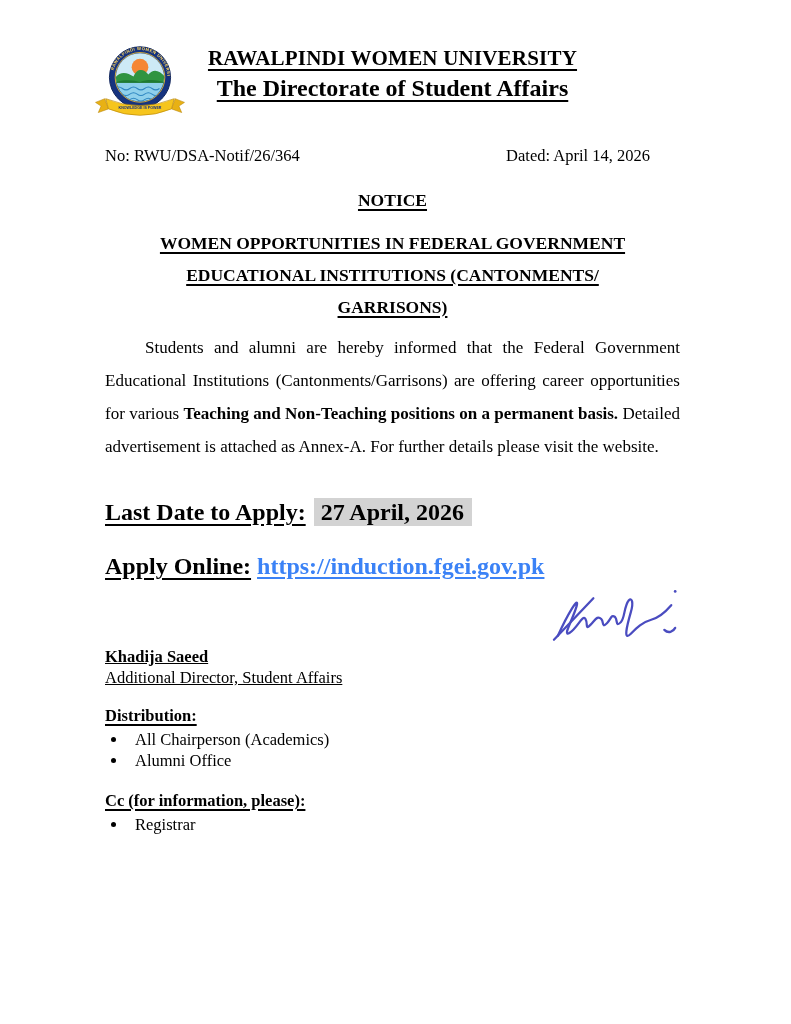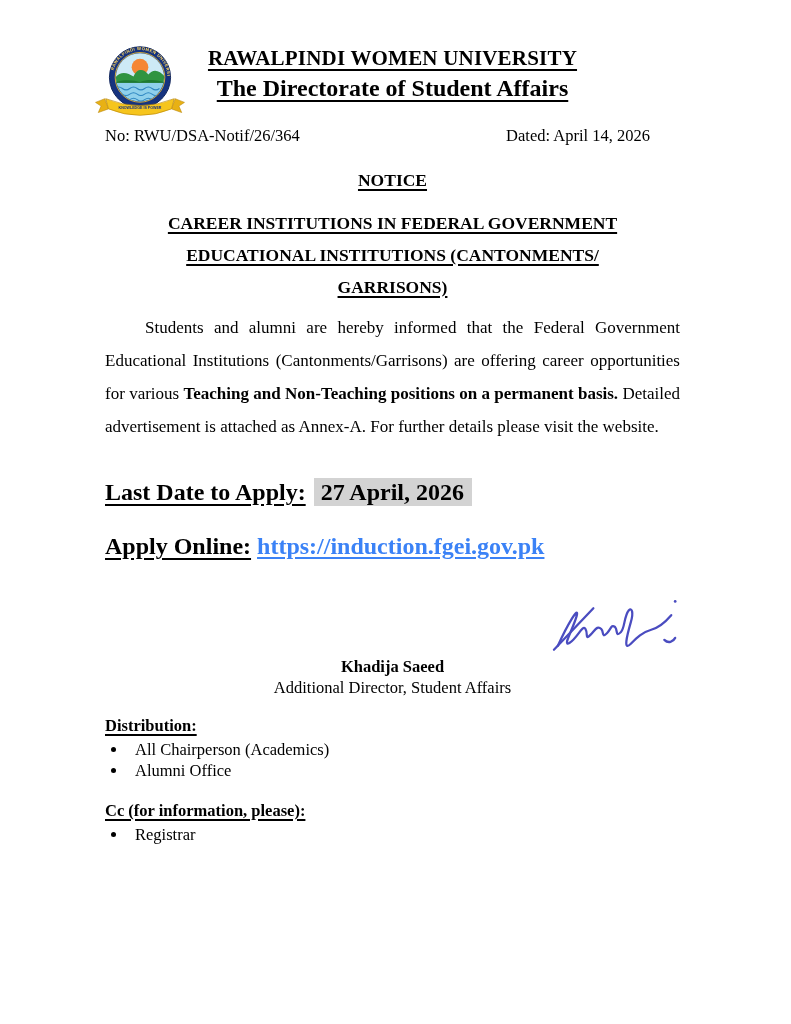--- a/index.html
+++ b/index.html
@@ -18,21 +18,21 @@
     text-decoration:underline;text-decoration-thickness:2px;text-underline-offset:4px;
     display:inline-block;
   }
   .dept-name{
     font-size:24px;font-weight:bold;margin-top:4px;
     text-decoration:underline;text-decoration-thickness:2px;text-underline-offset:4px;
     display:inline-block;
   }
   .titles .line{display:block;}
   
-  .ref-row{display:flex;justify-content:space-between;margin-top:8px;font-size:16.5px;}
+  .ref-row{display:flex;justify-content:space-between;margin-top:28px;font-size:16.5px;}
   .ref-row .date{padding-right:30px;}
   
   .notice-title{
     text-align:center;margin-top:24px;font-size:17.5px;font-weight:bold;
   }
   .notice-title span{
     text-decoration:underline;text-decoration-thickness:2px;text-underline-offset:3px;
   }
   .subject{
     text-align:center;margin-top:16px;font-size:17.5px;font-weight:bold;line-height:32px;
@@ -54,21 +54,21 @@
     text-decoration:underline;text-decoration-thickness:2px;text-underline-offset:4px;
   }
   .hl{
     background:#d3d3d3;margin-left:8px;padding:1px 8px 1px 7px;
   }
   a.link{
     color:#3b82f6;font-weight:bold;margin-left:6px;
     text-decoration:underline;text-decoration-thickness:2px;text-underline-offset:3px;
   }
   
-  .sig-block{position:relative;text-align:center;margin-top:96px;line-height:21px;}
+  .sig-block{position:relative;text-align:left;margin-top:66px;line-height:21px;text-decoration:underline;}
   .sig-svg{position:absolute;right:-8px;top:-62px;width:138px;height:70px;}
   .sig-name{font-size:16.5px;font-weight:bold;}
   .sig-title{font-size:16.5px;}
   
   .dist{margin-top:18px;font-size:16.5px;}
   .dist-head{
     font-weight:bold;text-decoration:underline;
     text-decoration-thickness:2px;text-underline-offset:3px;display:inline-block;
   }
   ul.blist{margin:3px 0 0 0;padding-left:23px;}
@@ -120,21 +120,21 @@
   <div class="ref-row">
     <span>No: RWU/DSA-Notif/26/364</span>
     <span class="date">Dated: April 14, 2026</span>
   </div>
 
   <div class="notice-title">
     <span>NOTICE</span>
   </div>
 
   <div class="subject">
-    <span class="sline"><span>CAREER INSTITUTIONS IN FEDERAL GOVERNMENT</span></span>
+    <span class="sline"><span>WOMEN OPPORTUNITIES IN FEDERAL GOVERNMENT</span></span>
     <span class="sline"><span>EDUCATIONAL INSTITUTIONS (CANTONMENTS/</span></span>
     <span class="sline"><span>GARRISONS)</span></span>
   </div>
 
   <p class="body-par"><span>Students and alumni are hereby informed that the Federal Government Educational Institutions (Cantonments/Garrisons) are offering career opportunities for various </span><span class="b">Teaching and Non-Teaching positions on a permanent basis.</span><span> Detailed advertisement is attached as Annex-A. For further details please visit the website.</span></p>
 
   <div class="kv-line">
     <span class="kv-label">Last Date to Apply:</span><span class="hl">27 April, 2026</span>
   </div>
 

